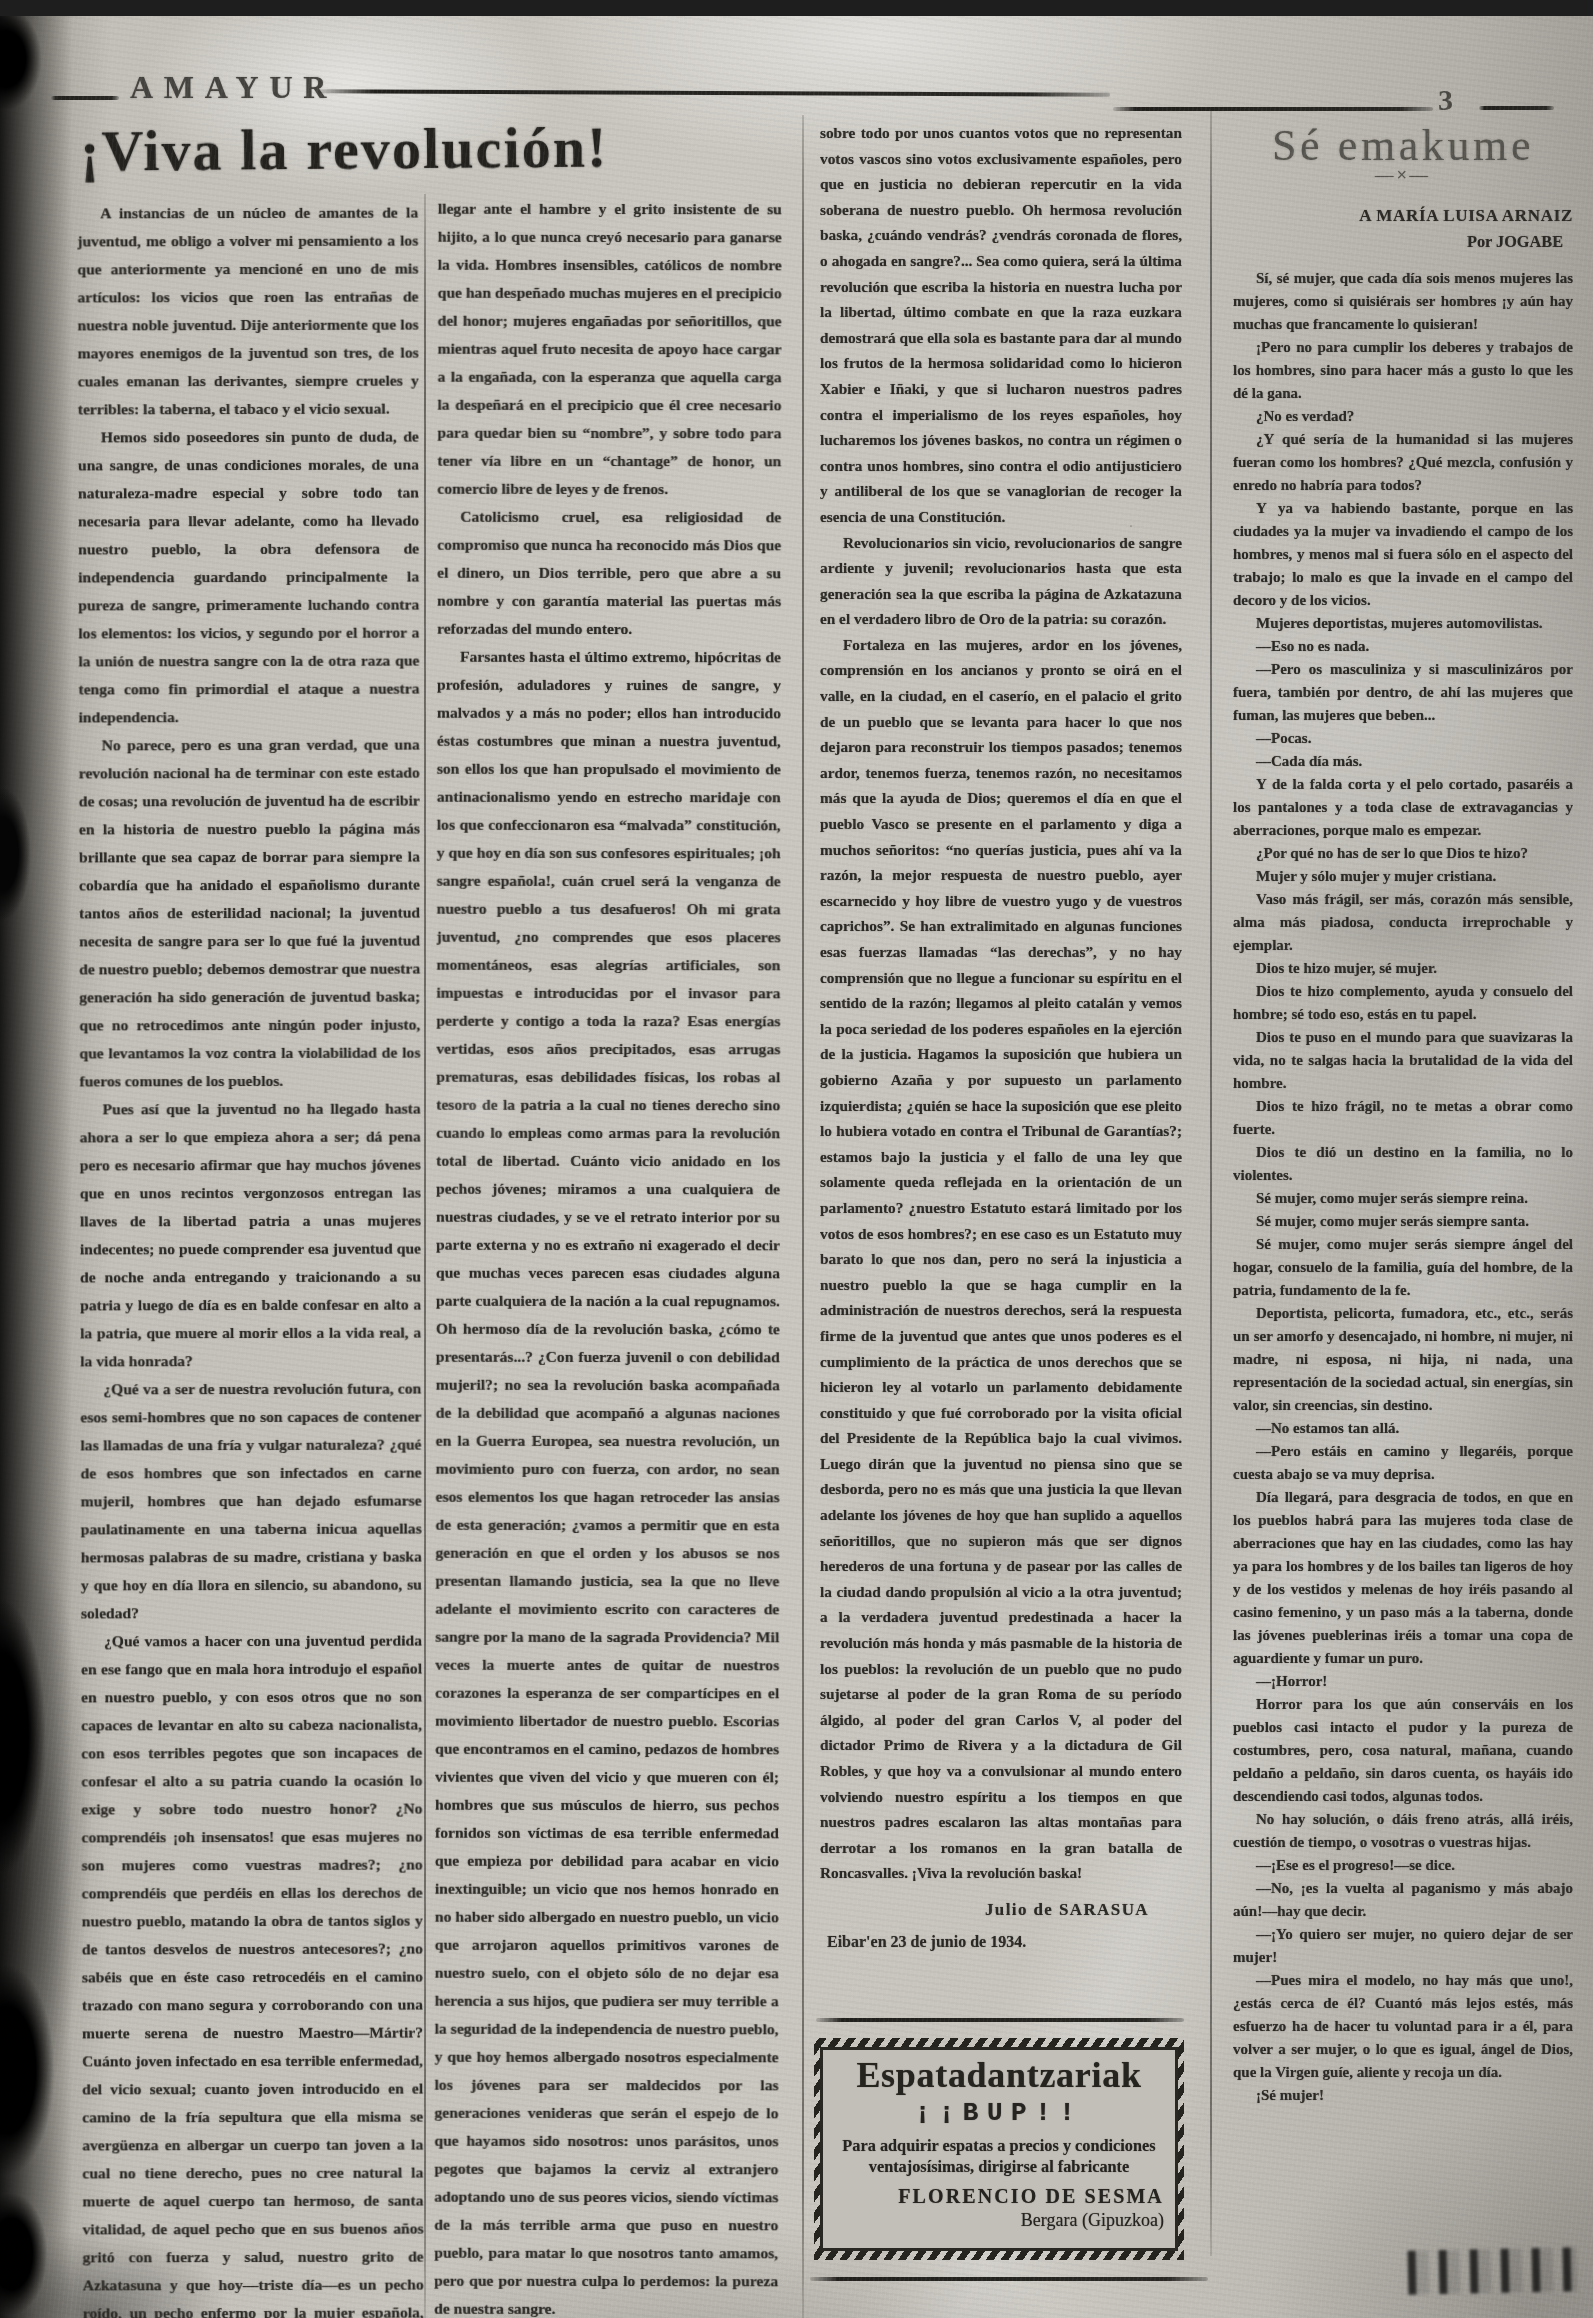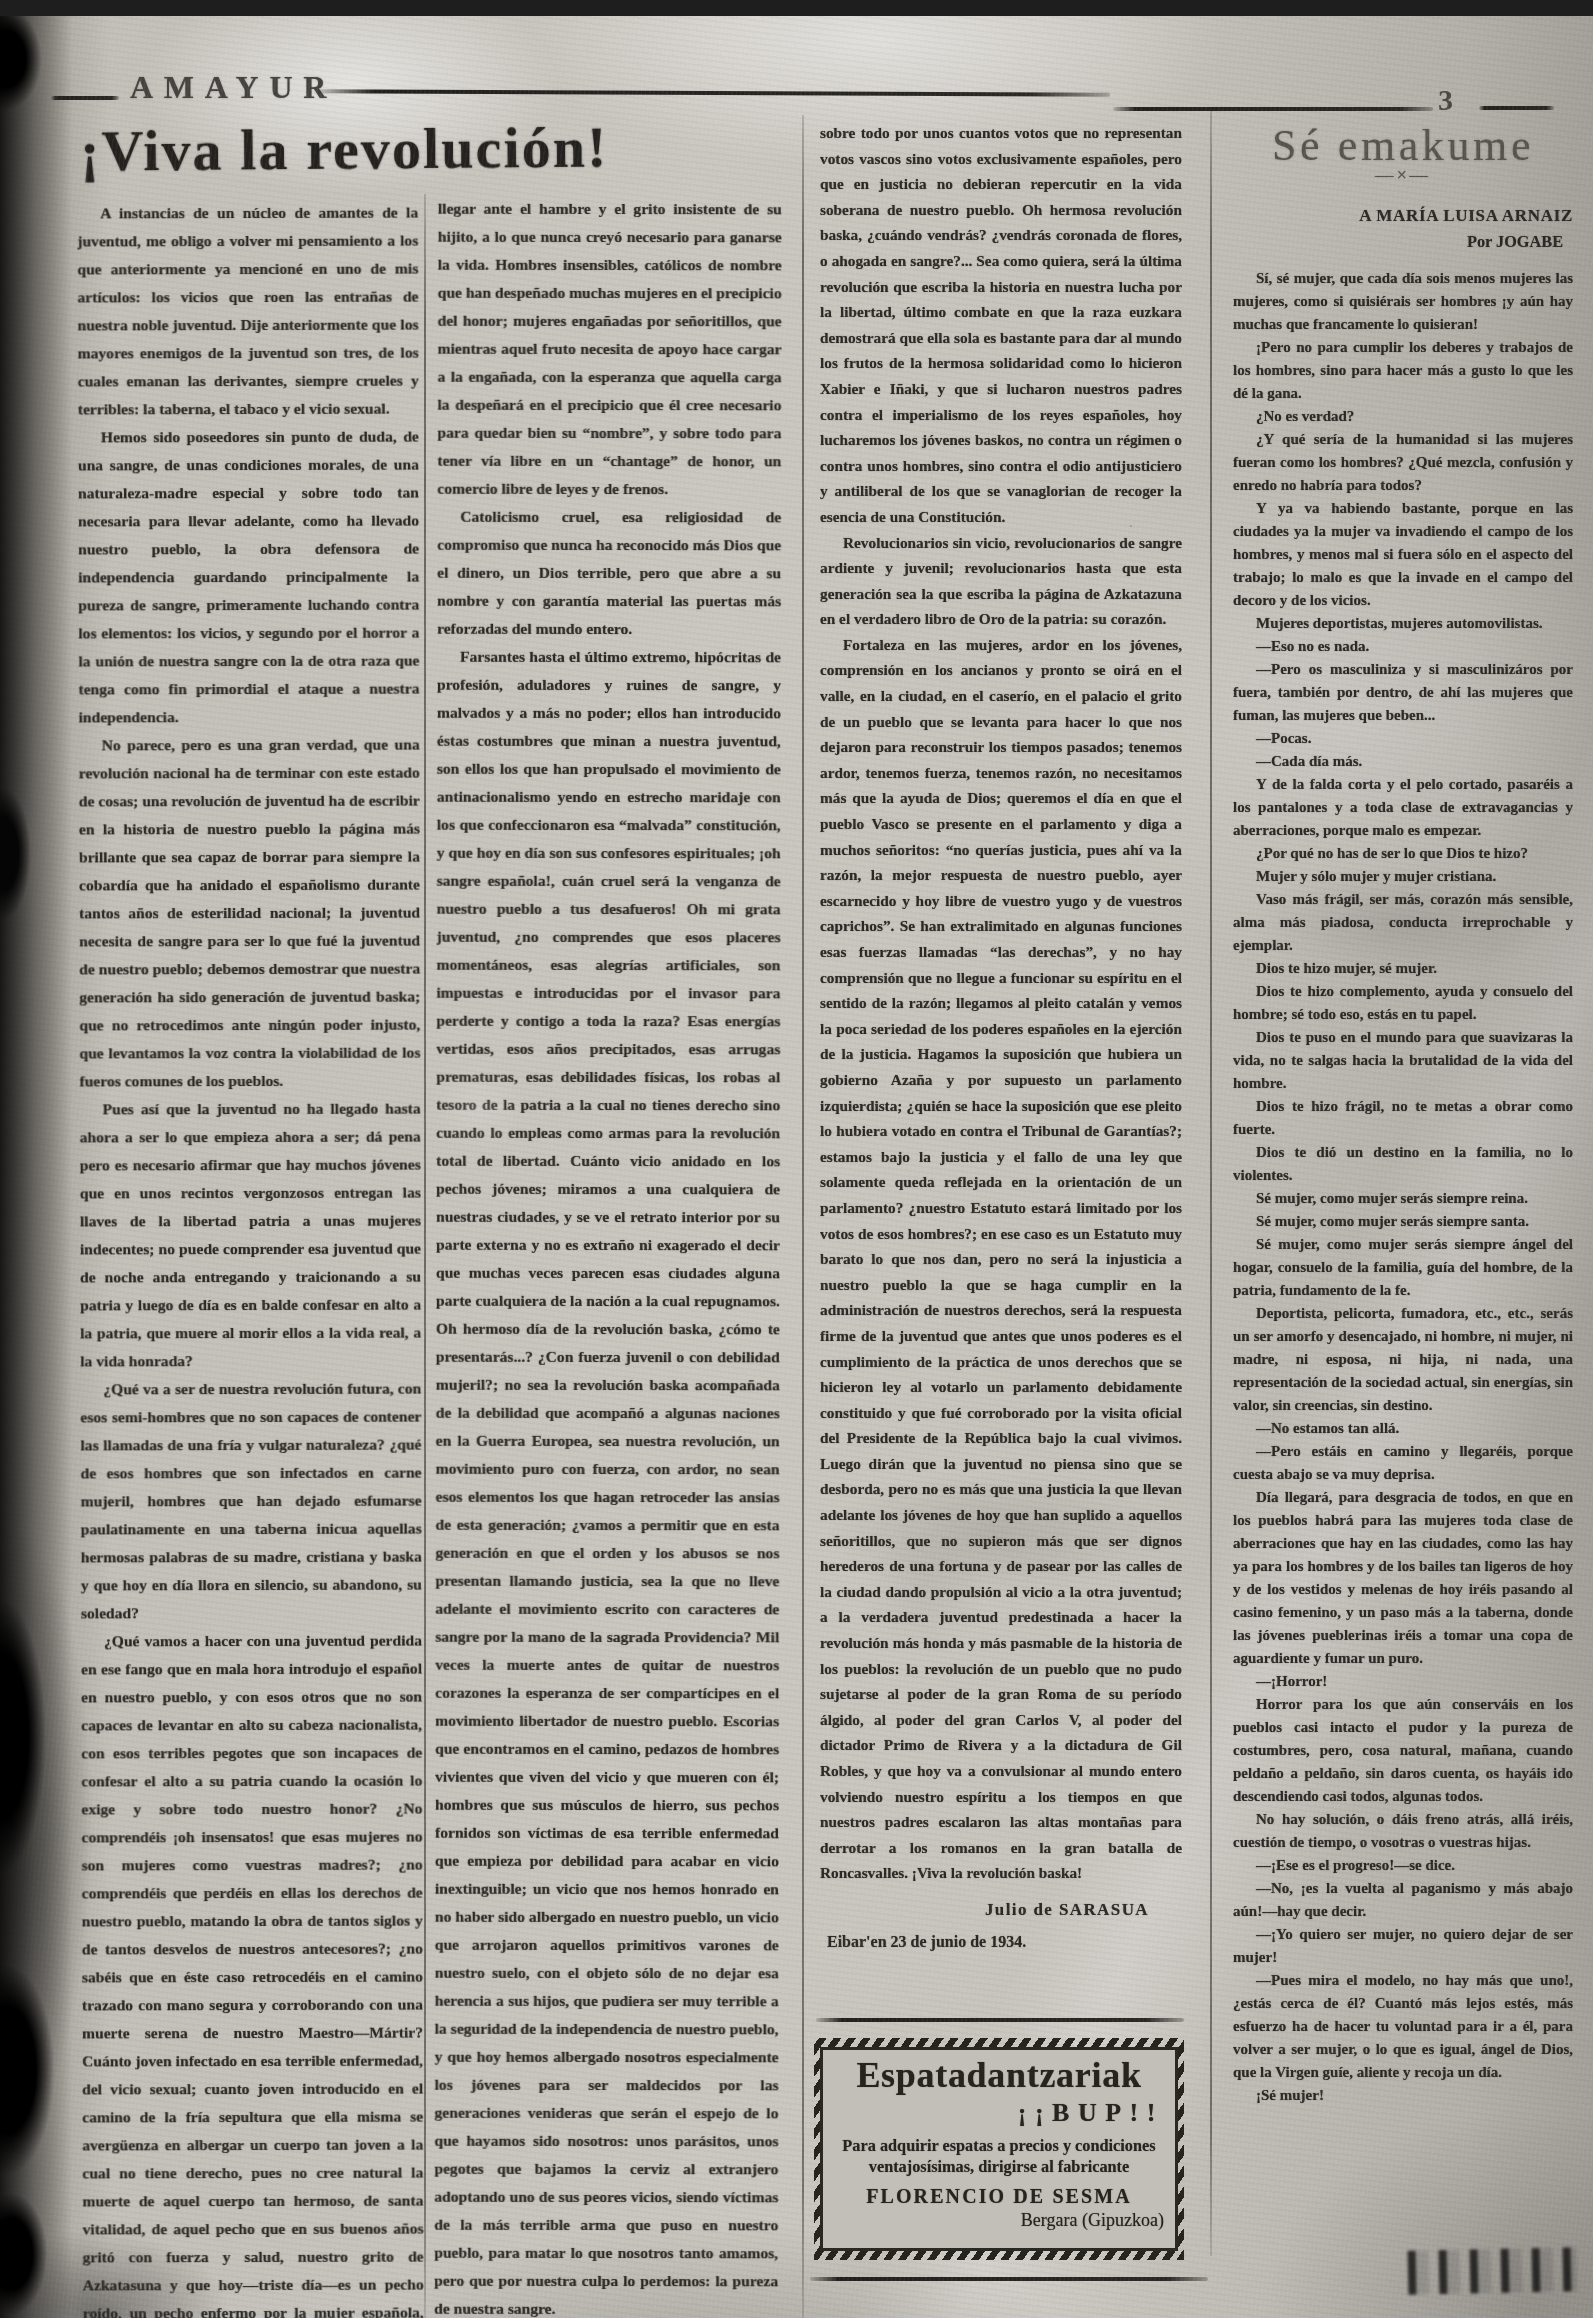--- a/index.html
+++ b/index.html
@@ -87,23 +87,23 @@
     position:absolute; left:814px; top:2022px; width:370px; height:222px; z-index:2;
     background:repeating-linear-gradient(-55deg, #26241f 0 6.4px, rgba(38,36,31,0) 6.4px 12px);
     padding:0; box-sizing:border-box; filter:blur(0.2px);
   }
   .ad-inner {
     position:absolute; inset:9.2px 5.7px; background:#c2bfb8; border:3.6px solid #2a2823;
     padding:4.3px 11.4px; box-sizing:border-box; overflow:hidden;
     text-shadow:0 0 1.1px rgba(45,42,38,.6);
   }
   .ad-title { text-align:center; font-size:36px; font-weight:700; color:#26241f; letter-spacing:0.7px; }
-  .ad-bup   { text-align:right; font-size:26px; font-weight:700; letter-spacing:8.5px; margin-top:1.4px; }
+  .ad-bup   { text-align:center; font-size:26px; font-weight:700; letter-spacing:8.5px; margin-top:1.4px;font-family:Liberation Mono, monospace; }
   .ad-body  { font-size:16.3px; font-weight:700; line-height:21px; margin:7px 0 0 0; text-align:center; }
-  .ad-maker { text-align:center; font-size:20px; font-weight:700; letter-spacing:2.1px; margin-top:8.5px; }
+  .ad-maker { text-align:right; font-size:20px; font-weight:700; letter-spacing:2.1px; margin-top:8.5px; }
   .ad-loc   { text-align:right; font-size:18px; font-weight:400; margin-top:1.4px; }
   .ink-smudge {
     position:absolute; left:1408px; top:2233px; width:169px; height:44px; z-index:3;
     background:repeating-linear-gradient(90deg, #161616 0 8.5px, rgba(20,20,20,.15) 8.5px 21px, transparent 21px 31px);
     filter:blur(1.6px); opacity:.85; transform:rotate(-1.2deg);
   }
   .ghost {
     position:absolute; pointer-events:none; border-radius:50%;
     background:radial-gradient(ellipse at center, rgba(50,48,44,.14), transparent 70%); filter:blur(4.3px);
   }

